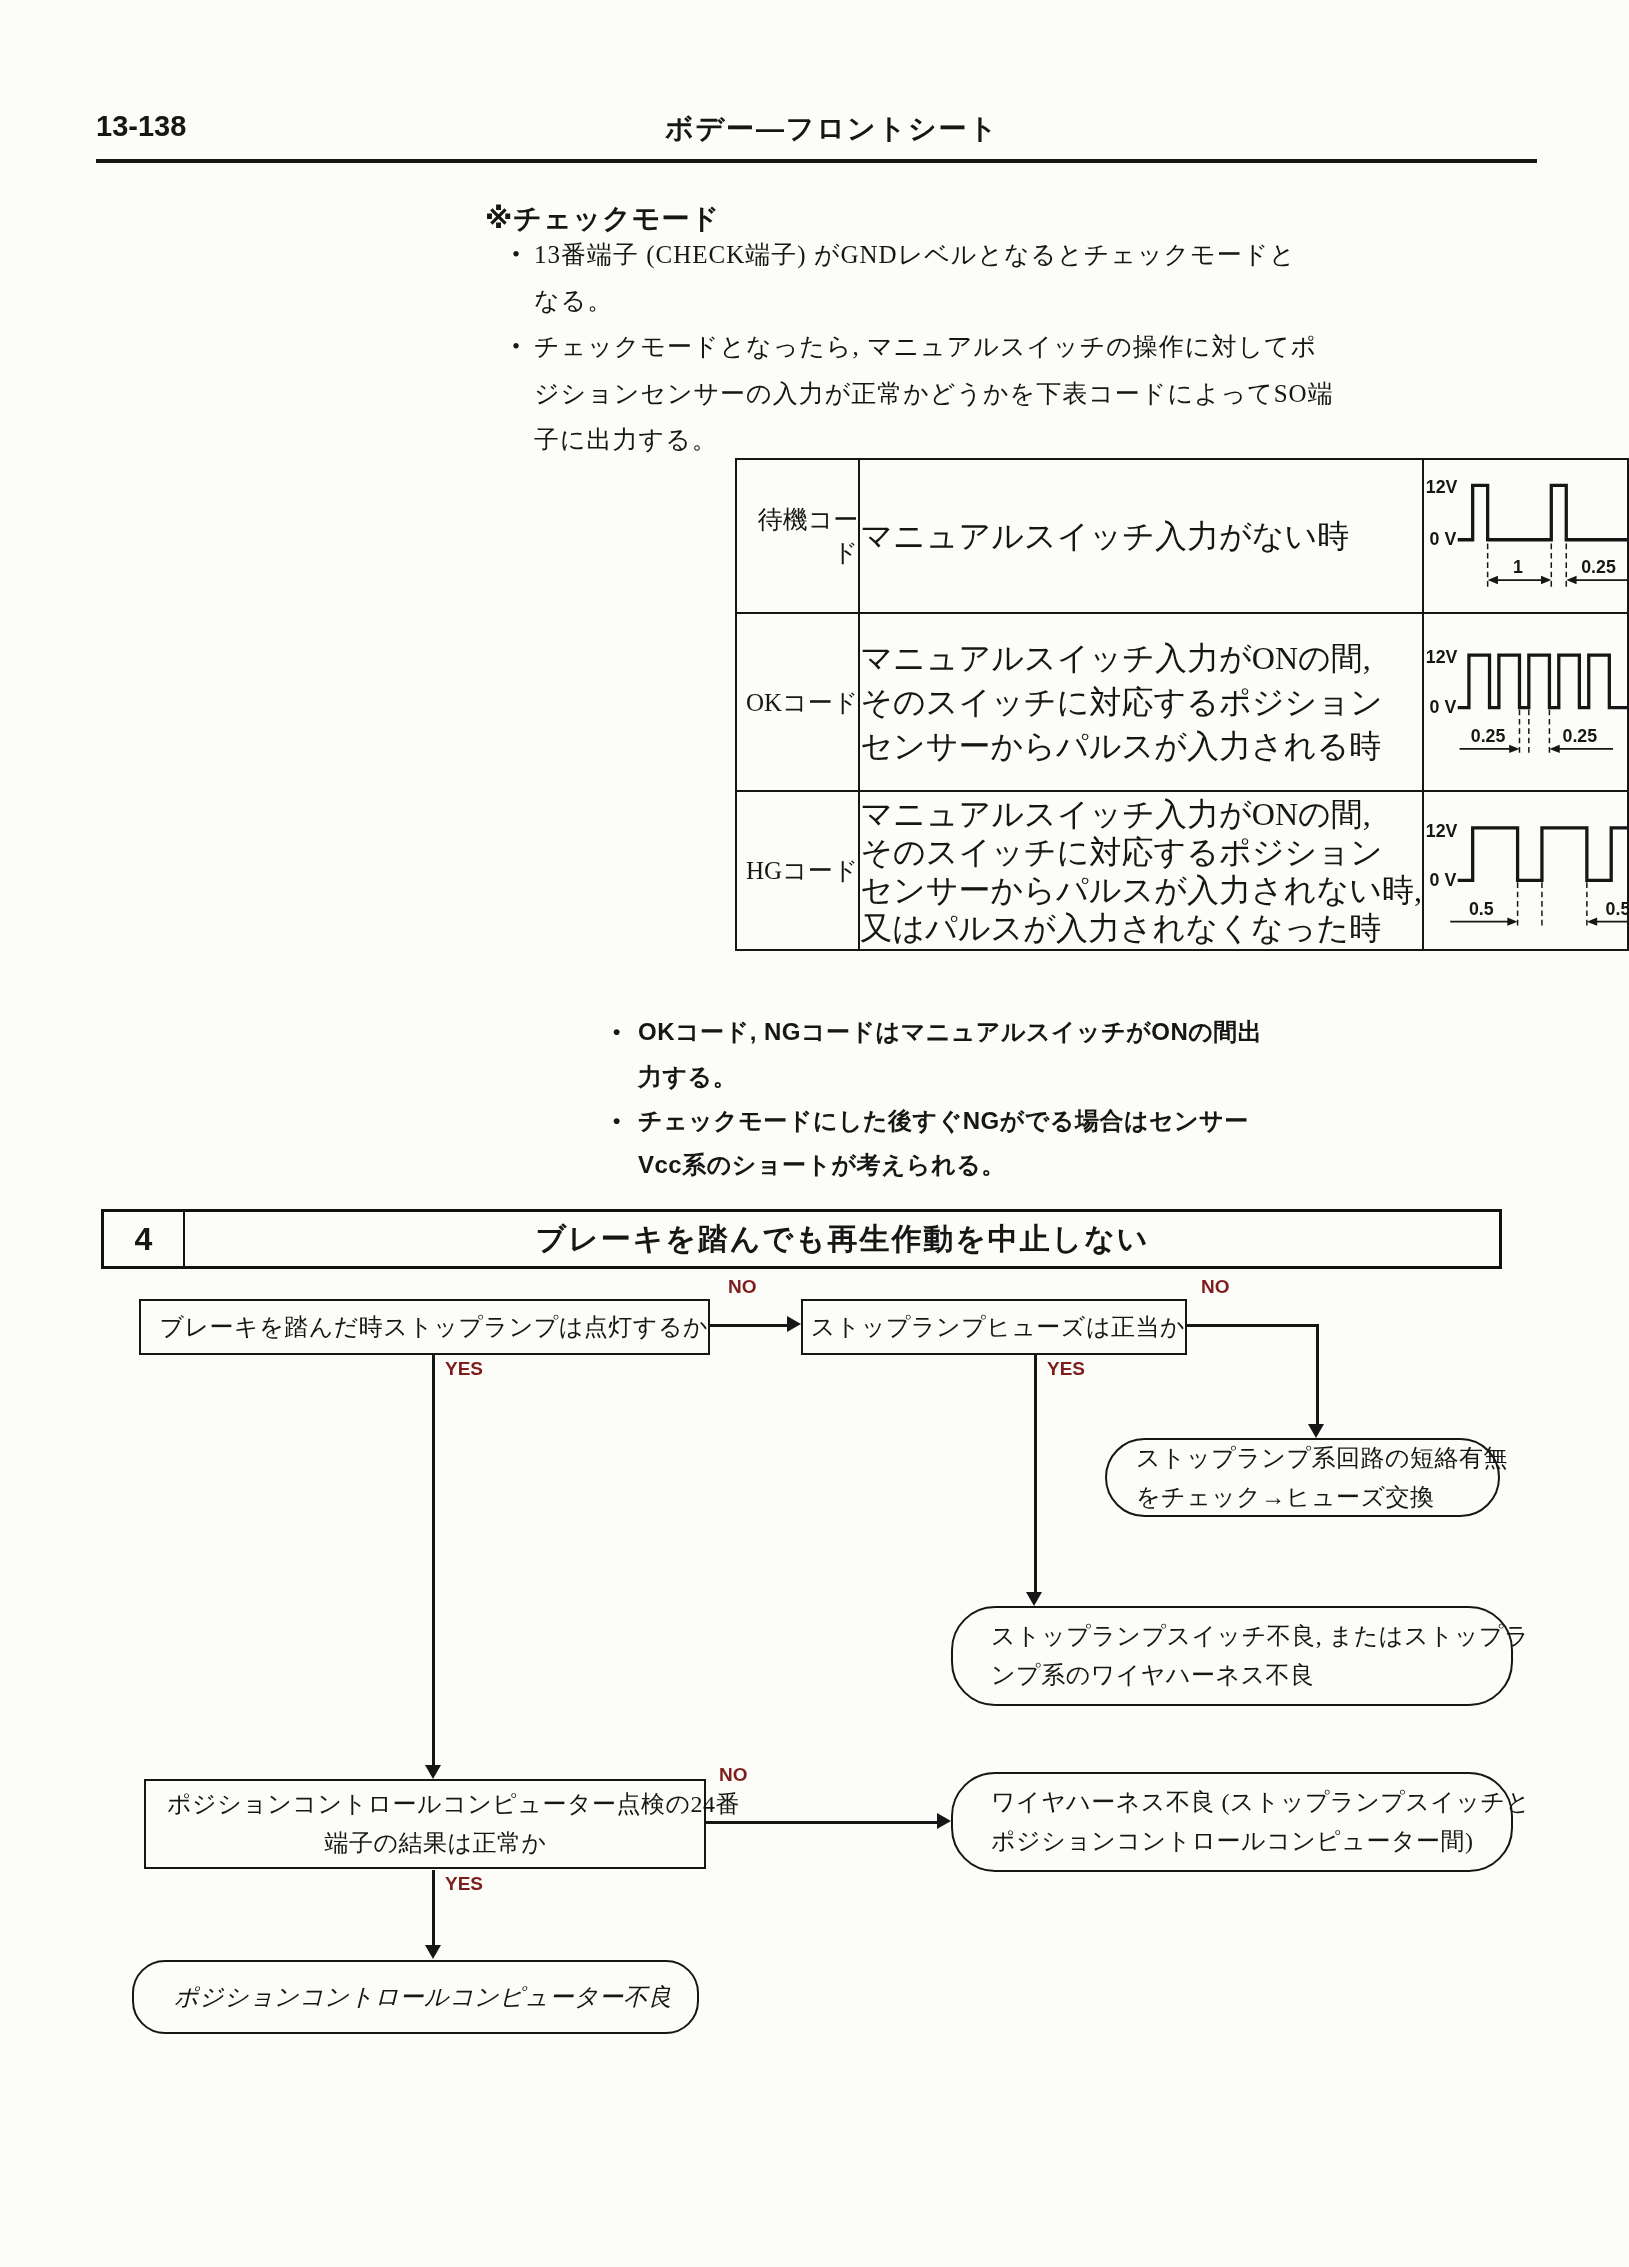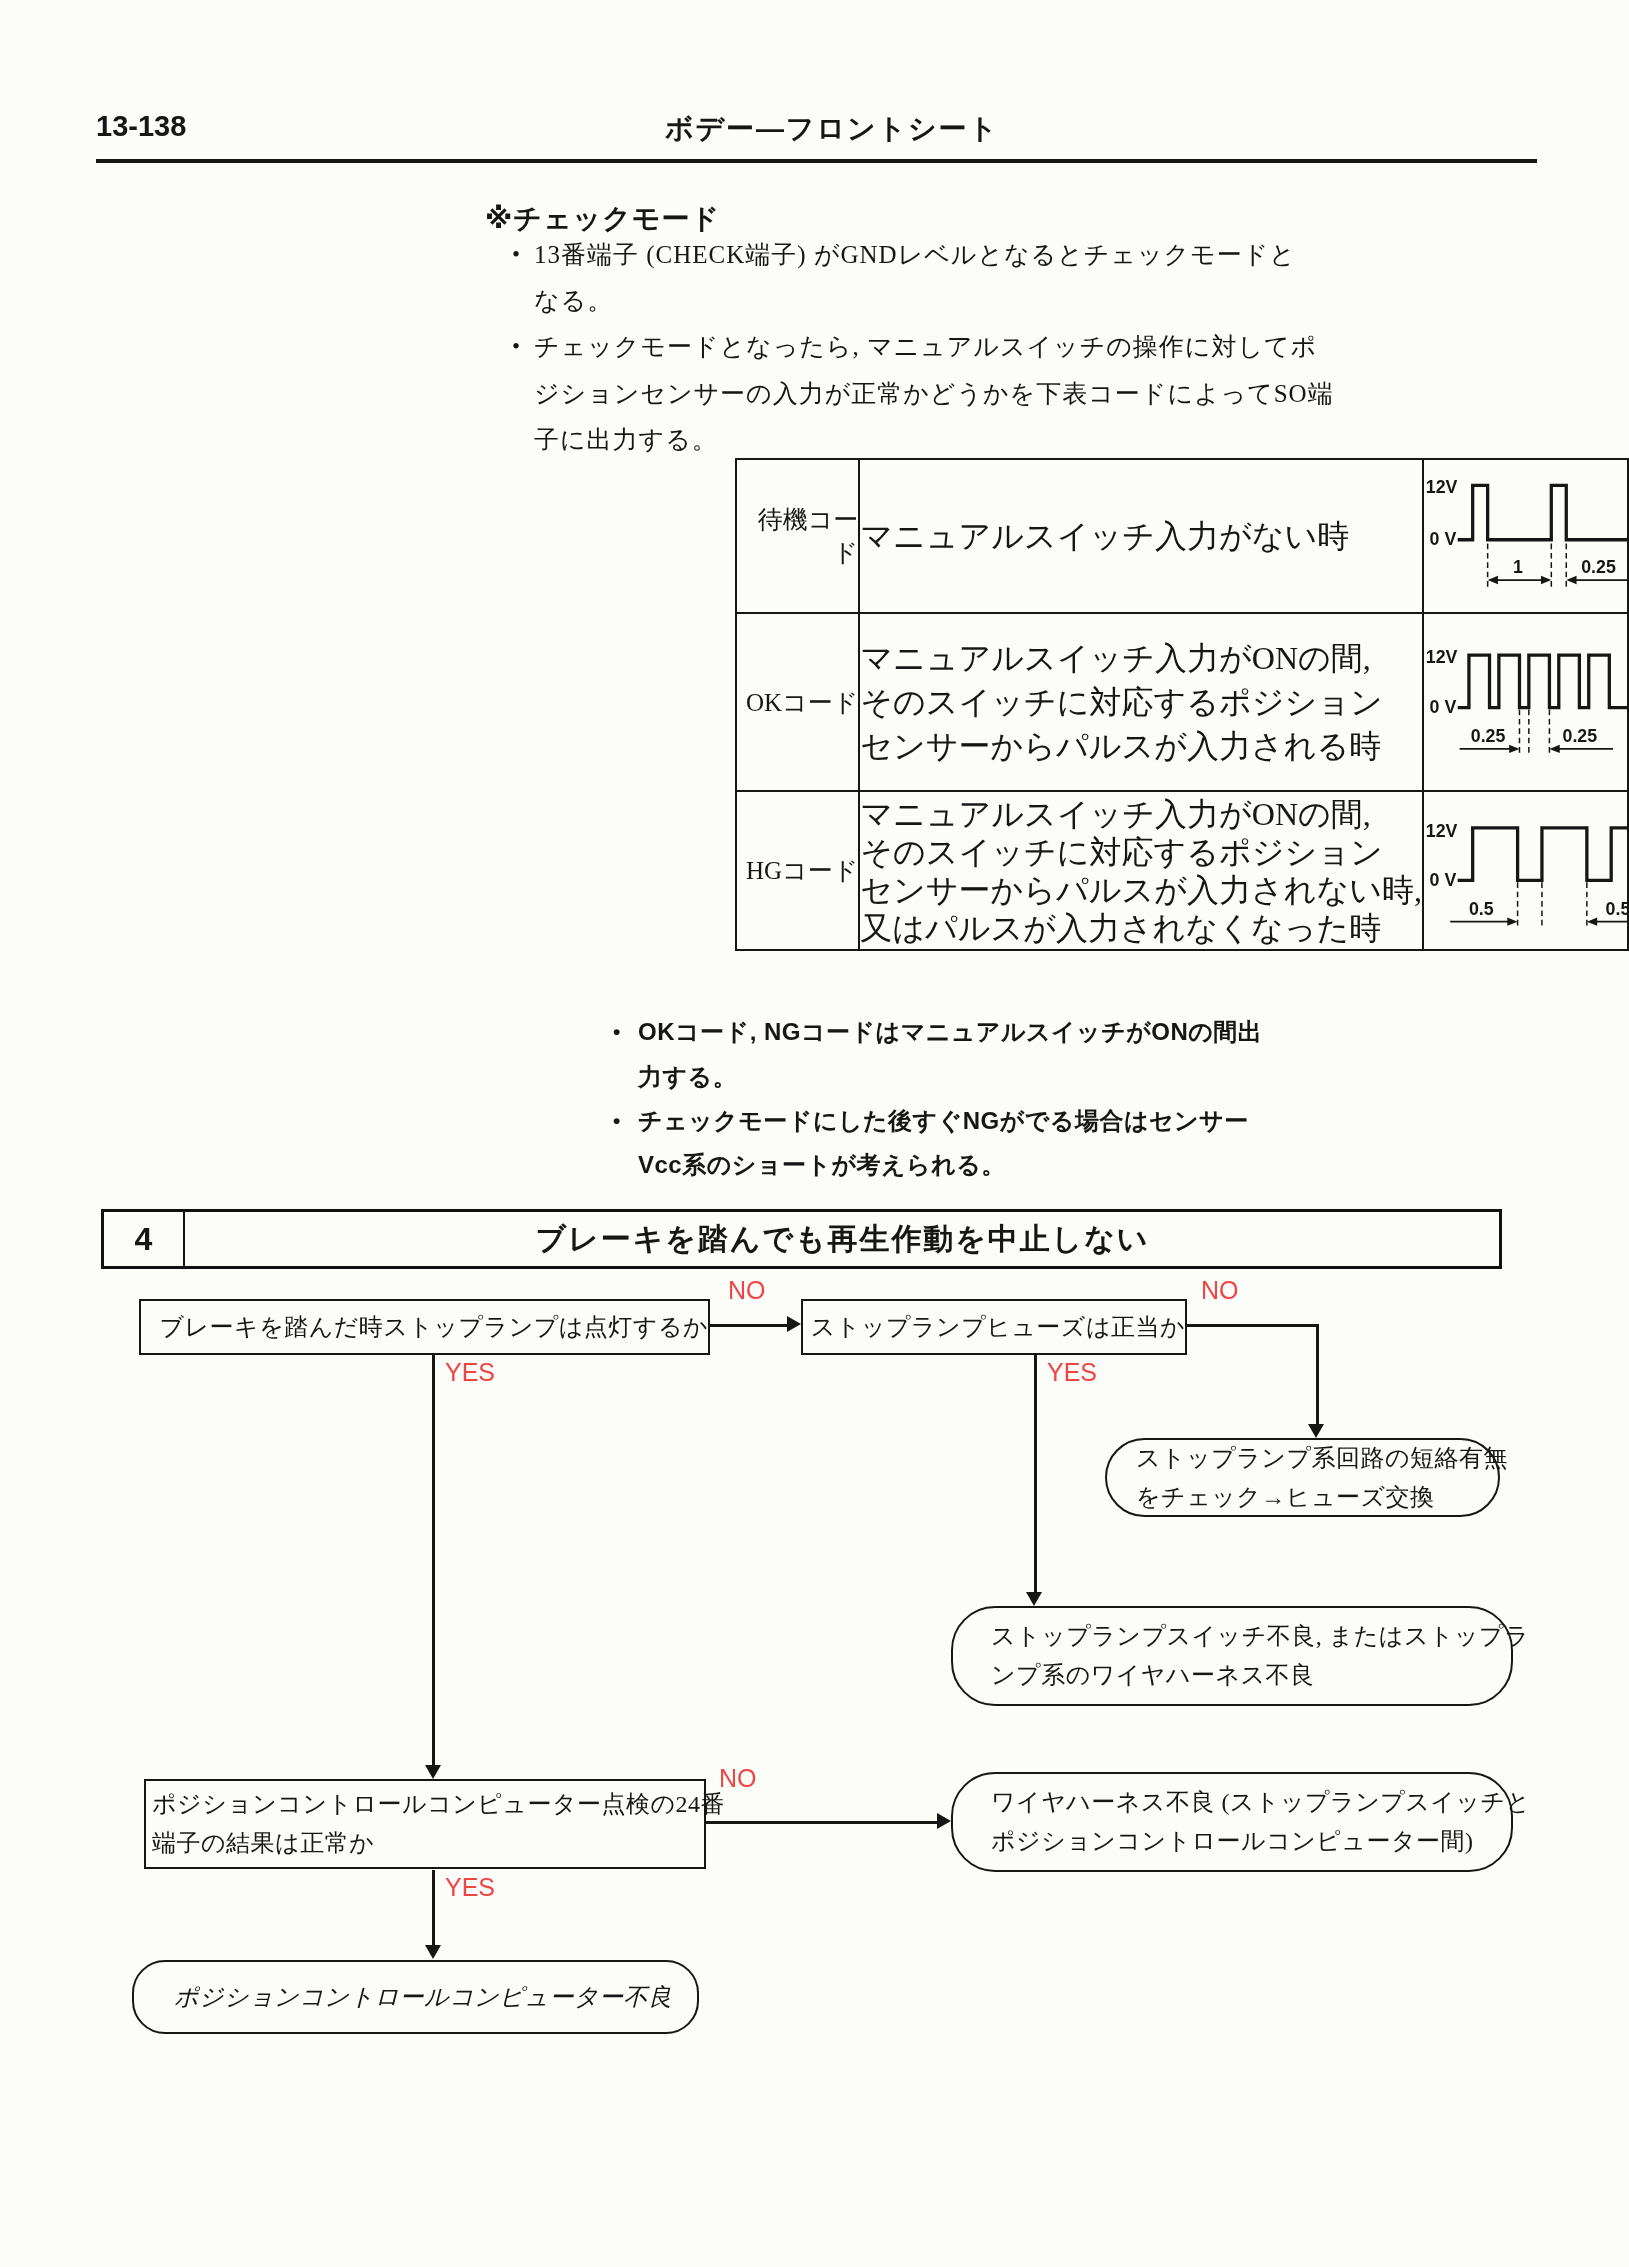--- a/index.html
+++ b/index.html
@@ -50,21 +50,21 @@
   
   .fbox{position:absolute;border:2.9px solid #161616;box-sizing:border-box;background:#fcfcf9;
         display:flex;flex-direction:column;justify-content:center;}
   .round{border-radius:44px;}
   .fline{font-size:24px;line-height:39px;letter-spacing:0.5px;white-space:nowrap;}
   .txt-center{text-align:right;}
   .vline,.hline{position:absolute;background:#161616;}
   .vline{width:2.9px;} .hline{height:2.9px;}
   .arr-d{position:absolute;width:0;height:0;border-left:8.6px solid transparent;border-right:8.6px solid transparent;border-top:14.4px solid #161616;}
   .arr-r{position:absolute;width:0;height:0;border-top:8.6px solid transparent;border-bottom:8.6px solid transparent;border-left:14.4px solid #161616;}
-  .flow-lbl{position:absolute;font-family:"Liberation Sans","DejaVu Sans",sans-serif;font-weight:normal;font-size:25px;color:#ef4444;}
+  .flow-lbl{position:absolute;font-family:"Liberation Sans","DejaVu Sans",sans-serif;font-weight:bold;font-size:19px;color:#7f1d1d;}
 </style>
 </head>
 <body>
 
 <div id="canvas">
 
   <div class="abs gothic nowrap" id="page-number">13-138</div>
   <div class="abs gothic nowrap" id="header-title">ボデー―フロントシート</div>
   <div class="abs" id="header-rule"></div>
 
@@ -187,21 +187,21 @@
   <div class="fbox round" style="left:1105px;top:1438px;width:395px;height:79px;padding-left:29px;">
     <div class="fline">ストップランプ系回路の短絡有無</div>
     <div class="fline">をチェック→ヒューズ交換</div>
   </div>
 
   <div class="fbox round" style="left:951px;top:1606px;width:562px;height:100px;padding-left:38px;">
     <div class="fline">ストップランプスイッチ不良, またはストップラ</div>
     <div class="fline">ンプ系のワイヤハーネス不良</div>
   </div>
 
-  <div class="fbox" style="left:144px;top:1779px;width:562px;height:90px;padding-left:6px;">
+  <div class="fbox" style="left:144px;top:1779px;width:562px;height:90px;padding-left:21px;text-align:center;">
     <div class="fline">ポジションコントロールコンピューター点検の24番</div>
     <div class="fline">端子の結果は正常か</div>
   </div>
 
   <div class="fbox round" style="left:951px;top:1772px;width:562px;height:100px;padding-left:38px;">
     <div class="fline">ワイヤハーネス不良 (ストップランプスイッチと</div>
     <div class="fline">ポジションコントロールコンピューター間)</div>
   </div>
 
   <div class="fbox round" style="left:132px;top:1960px;width:567px;height:74px;padding-left:40px;border-radius:33px;font-style:italic;">

